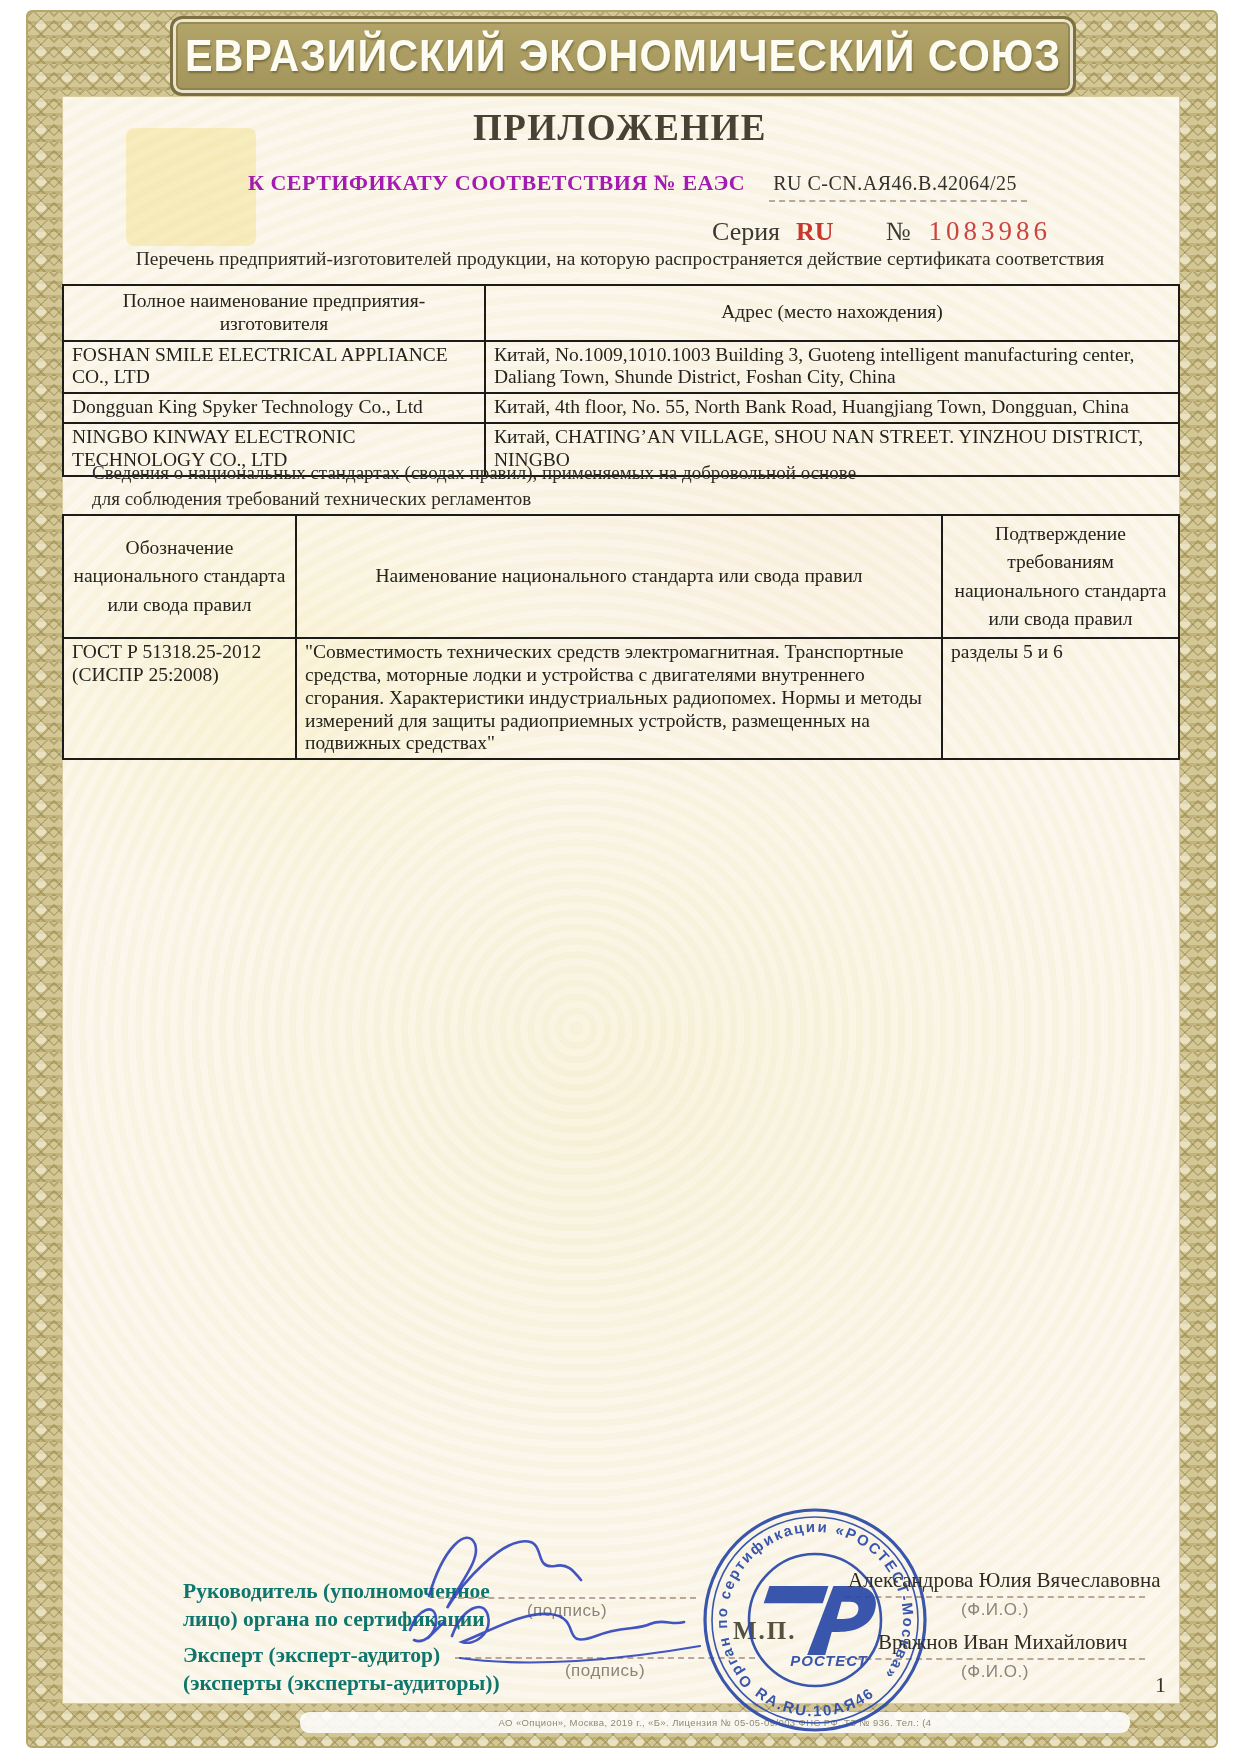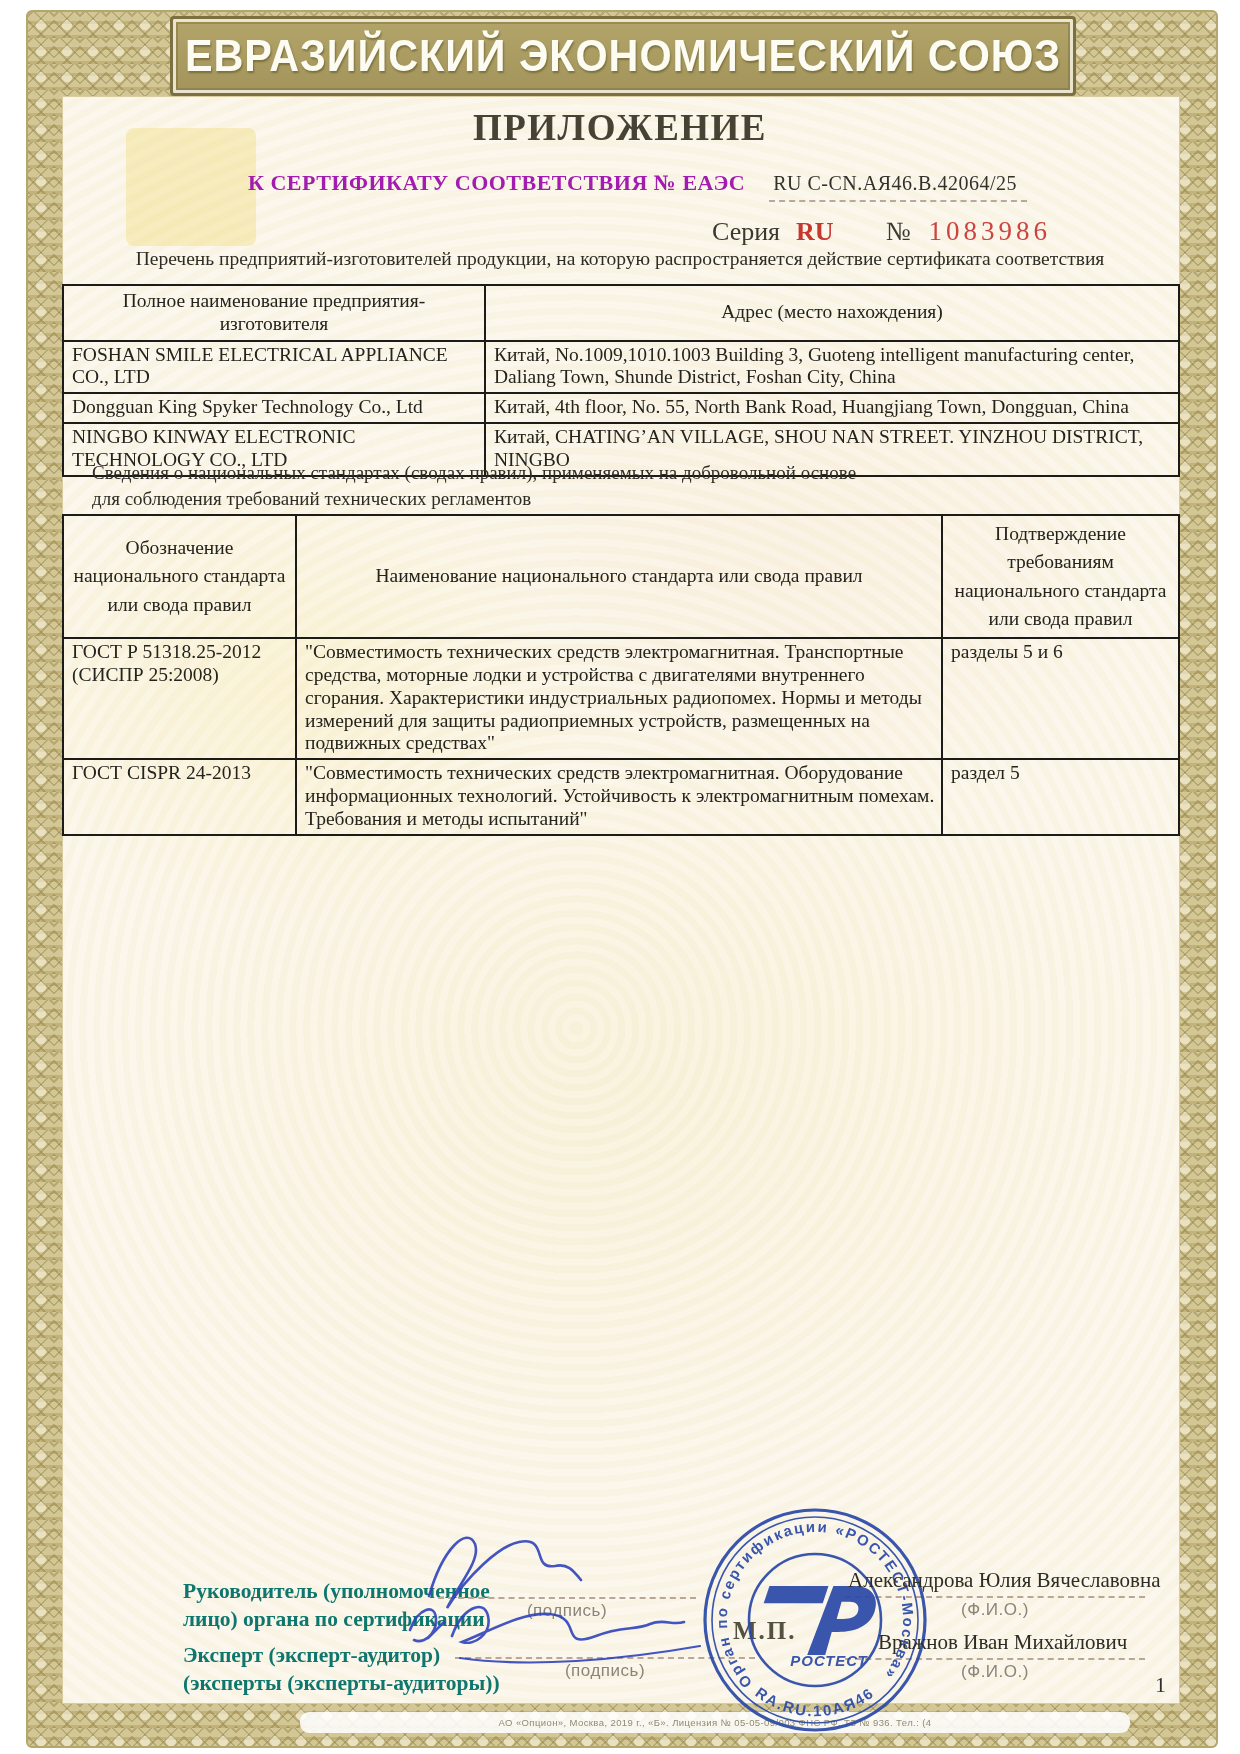--- a/index.html
+++ b/index.html
@@ -28,21 +28,21 @@
       radial-gradient(760px 560px at 52% 62%, rgba(240,222,150,.16), transparent 72%),
       repeating-radial-gradient(circle at 46% 58%, rgba(214,196,120,.07) 0 7px, transparent 7px 14px);
     border:1px solid #d8cda0;
   }
   .yellow-patch{position:absolute;left:126px;top:128px;width:130px;height:118px;border-radius:8px;
     background:rgba(240,218,116,.38);}
 
   
   .banner{position:absolute;left:170px;top:16px;width:900px;height:74px;z-index:3;
     background:linear-gradient(#b3a56a,#a2945a);
-    border:3px solid #7d7040;border-radius:4px;
+    border:3px solid #7d7040;border-radius:12px;
     box-shadow:inset 0 0 0 3px rgba(255,253,240,.8), inset 0 0 0 5px rgba(120,106,58,.45);
     display:flex;align-items:center;justify-content:center;}
   .banner span{color:#fdfcf2;font-family:"Liberation Sans",sans-serif;font-weight:bold;
     font-size:44px;letter-spacing:1px;transform:scaleX(.94);white-space:nowrap;
     text-shadow:1px 2px 2px rgba(88,76,34,.55);}
 
   .abs{position:absolute;}
 
   .doc-title{left:62px;top:106px;width:1116px;text-align:center;font-size:37px;font-weight:bold;
     letter-spacing:1.5px;color:#474334;z-index:2;}
@@ -157,25 +157,20 @@
     <tbody>
         <tr>
       <th>Обозначение национального стандарта или свода правил</th>
       <th>Наименование национального стандарта или свода правил</th>
       <th>Подтверждение требованиям национального стандарта или свода правил</th>
     </tr>
     <tr>
       <td>ГОСТ Р 51318.25-2012 (СИСПР 25:2008)</td>
       <td>"Совместимость технических средств электромагнитная. Транспортные средства, моторные лодки и устройства с двигателями внутреннего сгорания. Характеристики индустриальных радиопомех. Нормы и методы измерений для защиты радиоприемных устройств, размещенных на подвижных средствах"</td>
       <td class="conf">разделы 5 и 6</td>
-    </tr>
-    <tr>
-      <td>ГОСТ CISPR 24-2013</td>
-      <td>"Совместимость технических средств электромагнитная. Оборудование информационных технологий. Устойчивость к электромагнитным помехам. Требования и методы испытаний"</td>
-      <td class="conf">раздел 5</td>
     </tr>
   </tbody>
     </table>
 
   <div class="abs sig-label" style="left:183px;top:1578px;width:310px;">Руководитель (уполномоченное лицо) органа по сертификации</div>
   <div class="abs dash-line" style="left:438px;top:1567px;width:258px;height:30px;"></div>
   <div class="abs under-lbl" style="left:438px;top:1601px;width:258px;">(подпись)</div>
 
   <div class="abs sig-label" style="left:183px;top:1642px;width:330px;">Эксперт (эксперт-аудитор) (эксперты (эксперты-аудиторы))</div>
   <div class="abs dash-line" style="left:455px;top:1627px;width:300px;height:30px;"></div>

